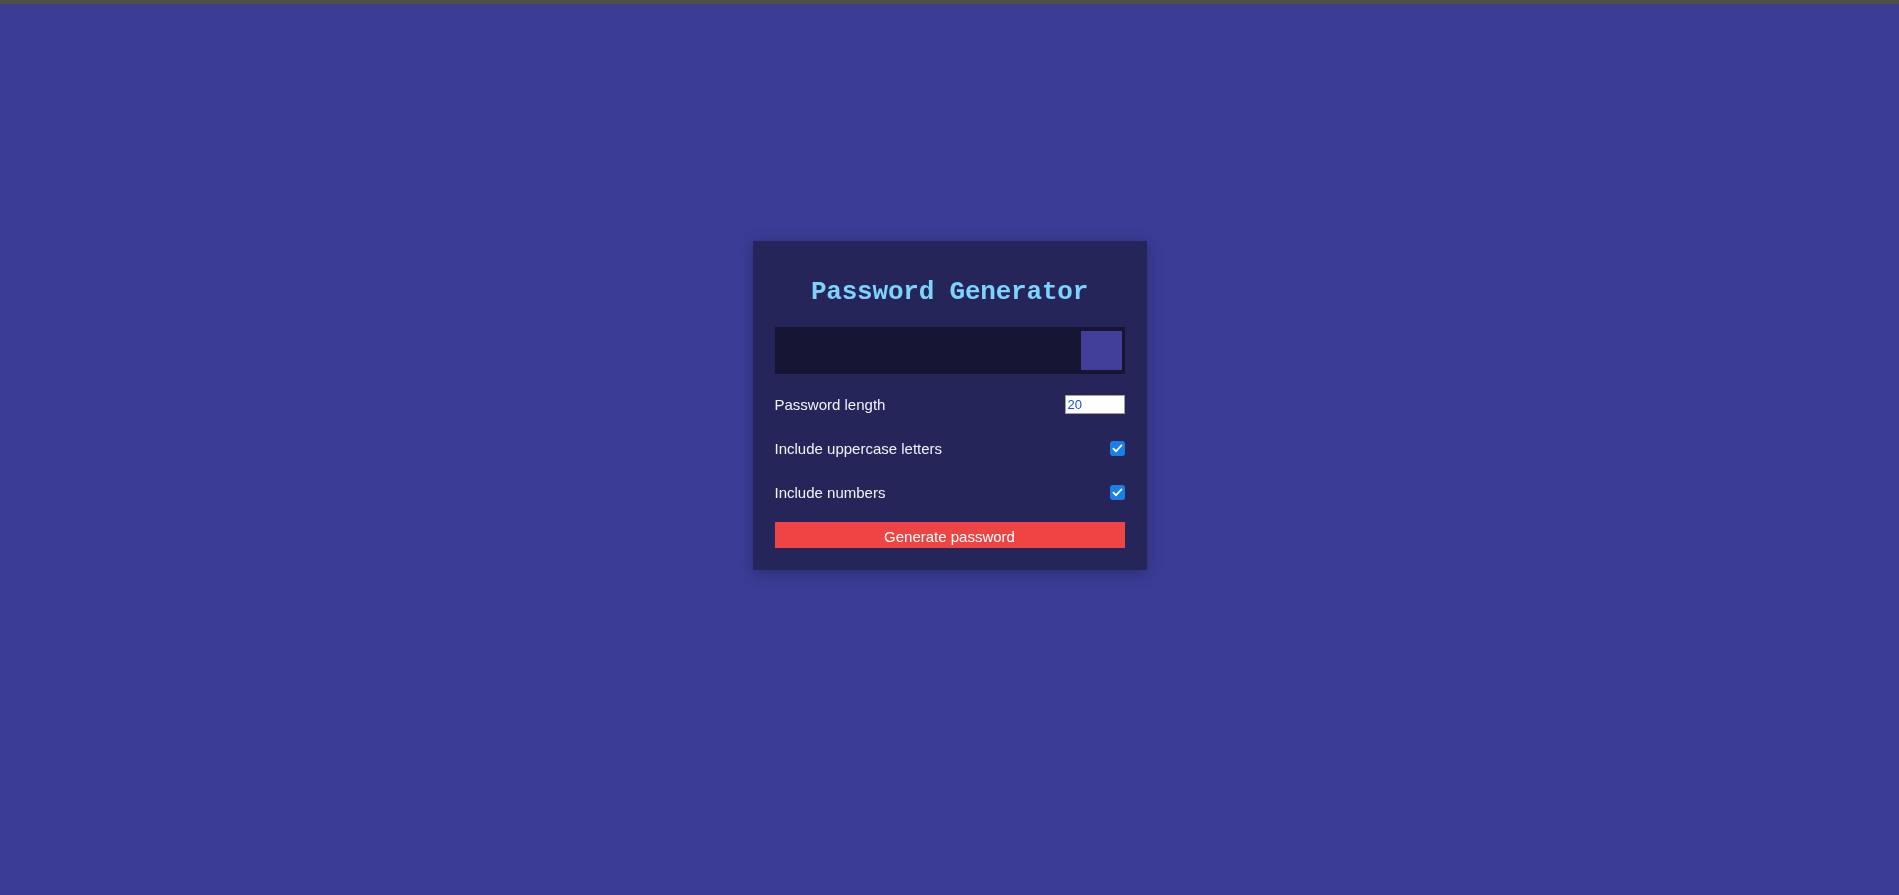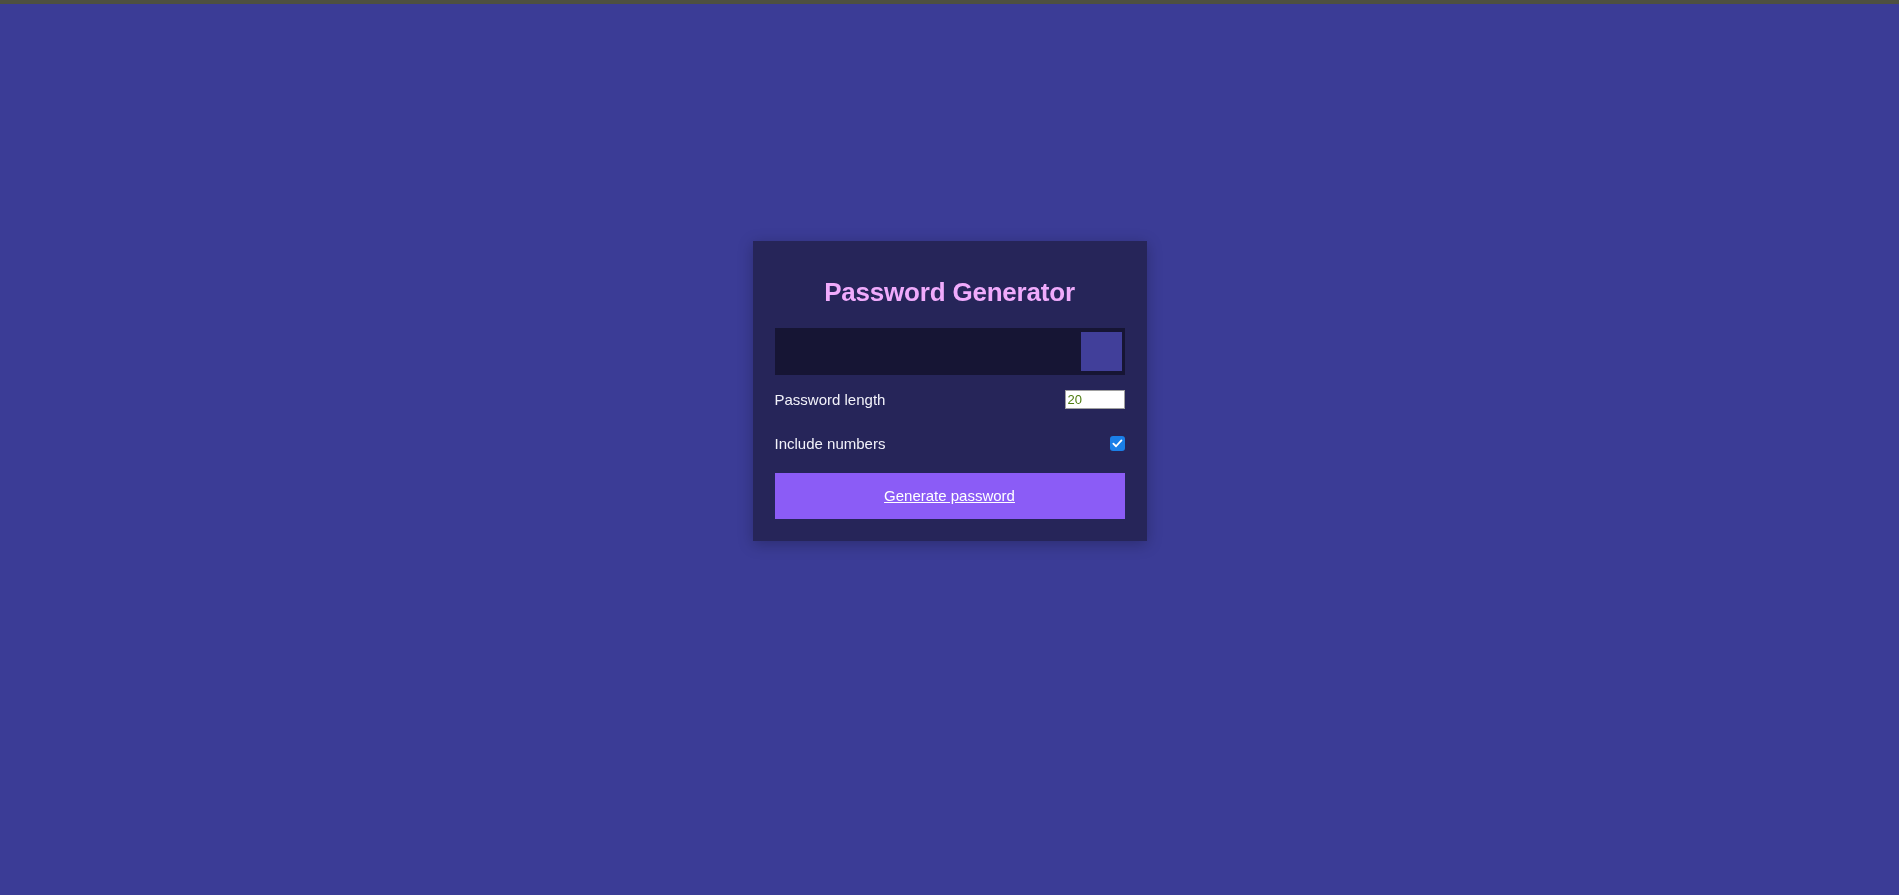--- a/index.html
+++ b/index.html
@@ -36,22 +36,22 @@
   }
   .card {
     margin-top: 237px;
     width: 394px;
     background: #262559;
     padding: 0;
     box-sizing: border-box;
     box-shadow: 0 3px 14px rgba(0,0,0,0.25);
   }
   .card-title {
-    color: #f0abfc;
-    font-family: Liberation Sans, sans-serif;
+    color: #7dd3fc;
+    font-family: Liberation Mono, monospace;
     font-size: 26px;
     font-weight: bold;
     text-align: center;
     letter-spacing: -0.2px;
     margin: 0;
     padding: 36px 0 20px 0;
   }
   .password-display-row {
     margin: 0 22px;
     height: 47px;
@@ -88,33 +88,33 @@
     padding: 0 22px 0 22px;
   }
   .option-row {
     display: flex;
     align-items: center;
     justify-content: space-between;
     height: 33px;
     margin-top: 11px;
   }
   .option-row:first-child {
-    margin-top: 8px;
+    margin-top: 14px;
   }
   .option-label {
     color: #f2f2fa;
     font-size: 15px;
     line-height: 18px;
   }
   .length-input {
     width: 60px;
     height: 19px;
     background: #ffffff;
     border: 1px solid #a0a0a0;
-    color: #4d7c0f;
+    color: #1d4ed8;
     font-family: "Liberation Sans", sans-serif;
     font-size: 13px;
     padding: 0 2px;
     box-sizing: border-box;
     outline: none;
   }
   .checkbox {
     width: 15px;
     height: 15px;
     border-radius: 3px;
@@ -130,30 +130,29 @@
     width: 11px;
     height: 11px;
     display: block;
   }
   .generate-button-wrap {
     padding: 13px 22px 22px 22px;
   }
   .generate-button {
     display: block;
     width: 100%;
-    height: 46px;
-    background: #8b5cf6;
+    height: 26px;
+    background: #ef4444;
     border: none;
     color: #ffffff;
     font-family: "Liberation Sans", sans-serif;
     font-size: 15px;
     cursor: pointer;
     padding: 0;
     line-height: 30px;
-    text-decoration: underline;
   }
 </style>
 </head>
 <body>
 
 <div class="top-chrome-strip"></div>
 
 <div class="viewport">
 
   <div class="card">
@@ -165,20 +164,28 @@
       <button class="copy-button"></button>
     </div>
 
     <div class="options">
 
       <div class="option-row">
         <span class="option-label">Password length</span>
         <input class="length-input" type="text" value="20" style="">
       </div>
 
+      <div class="option-row">
+        <span class="option-label">Include uppercase letters</span>
+        <span class="checkbox">
+          <svg viewBox="0 0 12 12">
+            <path d="M1.5 6.2 L4.4 9 L10.3 2.6" fill="none" stroke="#ffffff" stroke-width="2" stroke-linecap="round" stroke-linejoin="round"></path>
+          </svg>
+        </span>
+      </div>
 
 
 
       <div class="option-row">
         <span class="option-label">Include numbers</span>
         <span class="checkbox">
           <svg viewBox="0 0 12 12">
             <path d="M1.5 6.2 L4.4 9 L10.3 2.6" fill="none" stroke="#ffffff" stroke-width="2" stroke-linecap="round" stroke-linejoin="round"></path>
           </svg>
         </span>

